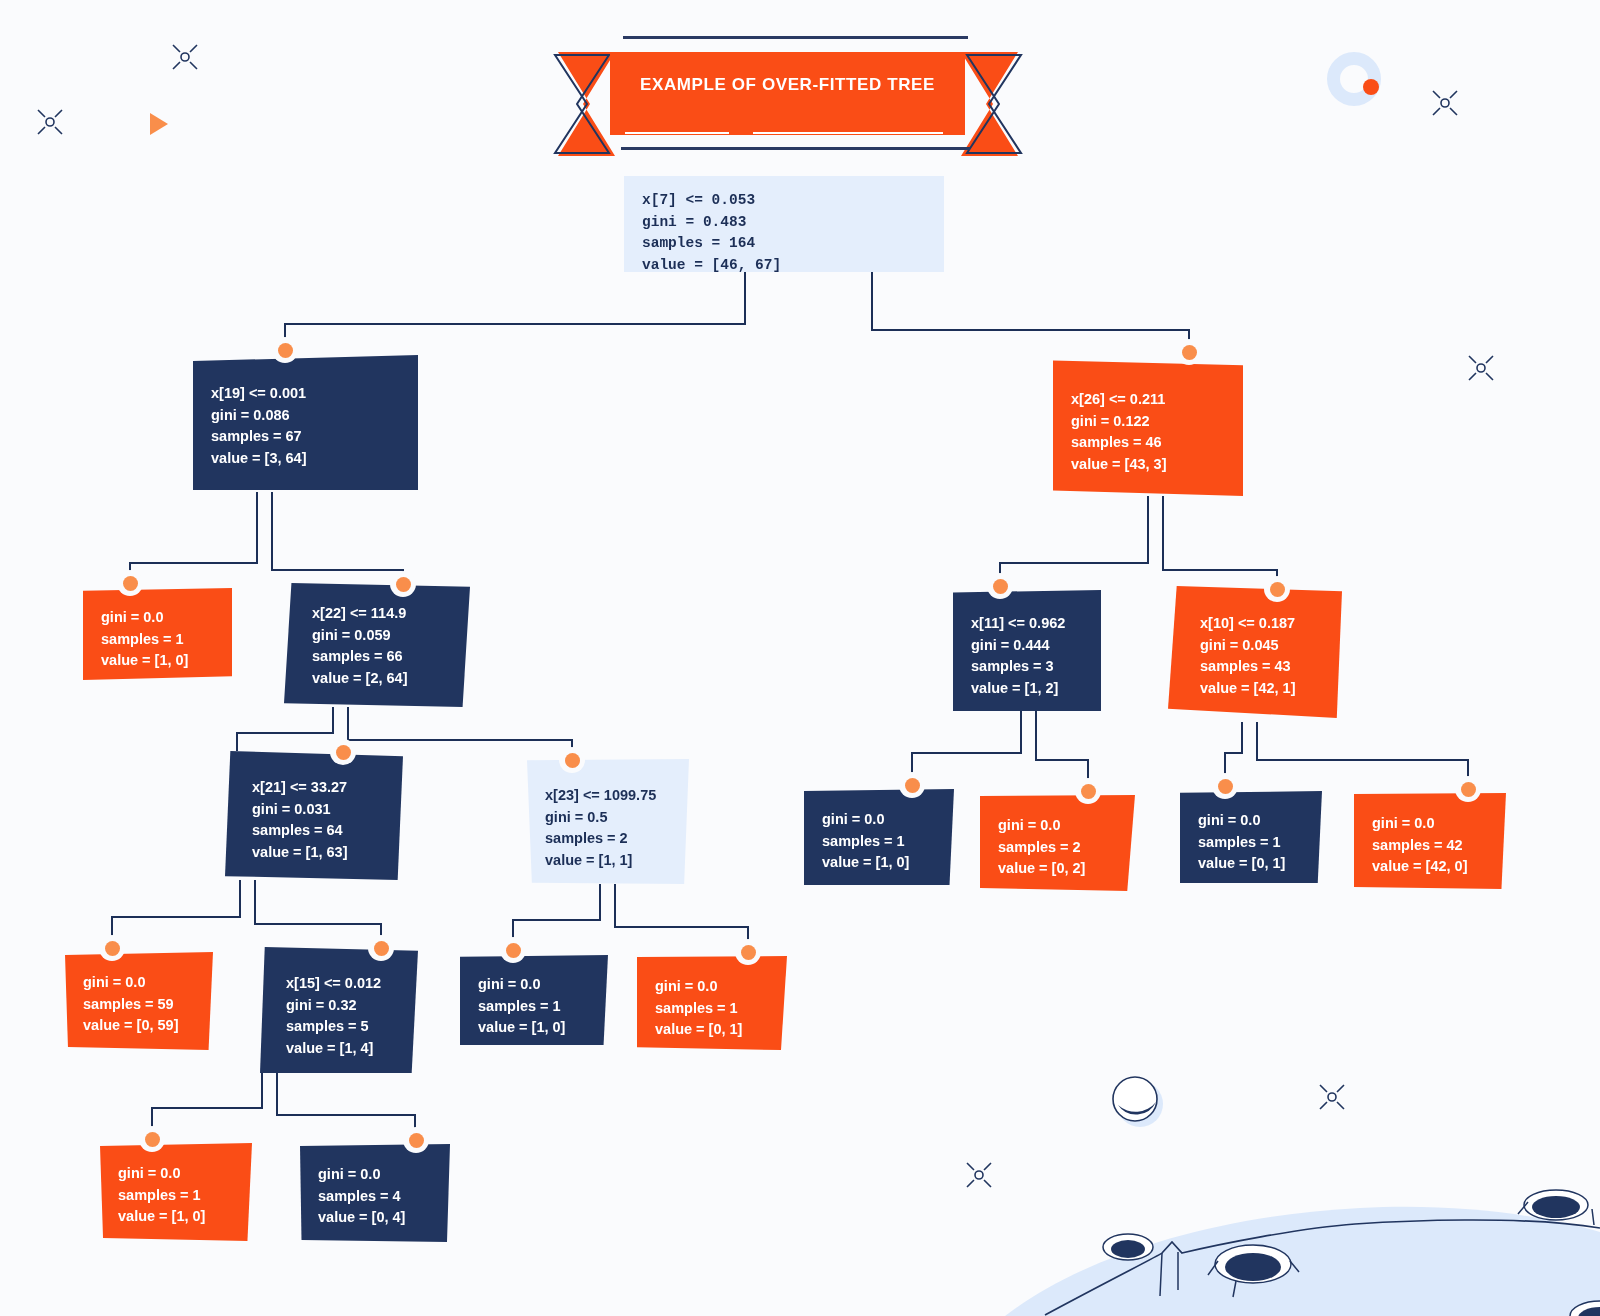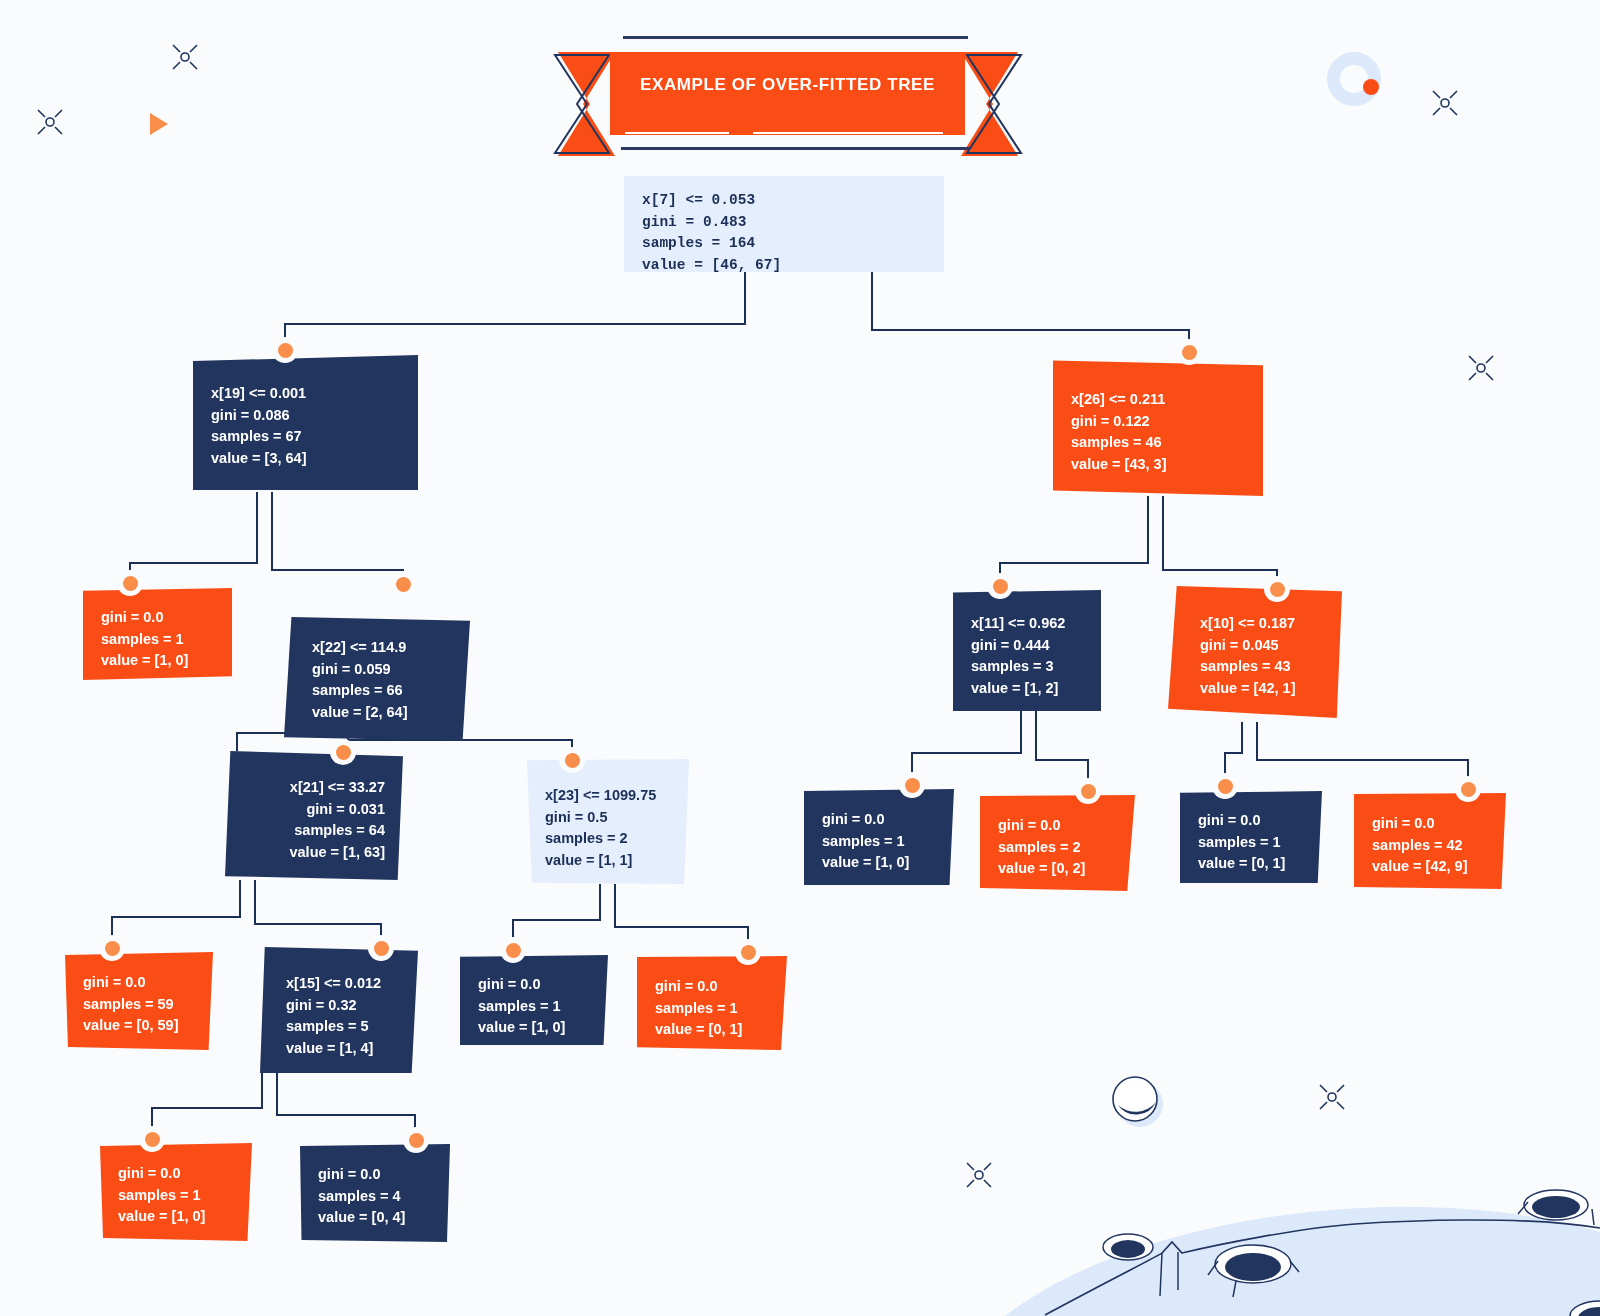--- a/index.html
+++ b/index.html
@@ -209,21 +209,21 @@
       <div class="ln">x[19] &lt;= 0.001</div>
       <div class="ln">gini = 0.086</div>
       <div class="ln">samples = 67</div>
       <div class="ln">value = [3, 64]</div>
     </div>
   </div>
   <div class="pin" style="left:272px;top:337px;">
       <i></i>
     </div>
 
-  <div class="node n-orange" style="left:1053px;top:357px;width:210px;height:139px;">
+  <div class="node n-orange" style="left:1053px;top:357px;width:190px;height:139px;">
     <div class="shape" style="clip-path:polygon(0% 2.5%,100% 6%,100% 100%,0% 96%);"></div>
     <div class="lines" style="padding-top:18px;">
       <div class="ln">x[26] &lt;= 0.211</div>
       <div class="ln">gini = 0.122</div>
       <div class="ln">samples = 46</div>
       <div class="ln">value = [43, 3]</div>
     </div>
   </div>
   <div class="pin" style="left:1176px;top:339px;">
       <i></i>
@@ -234,21 +234,21 @@
     <div class="lines" style="padding-top:5px;">
       <div class="ln">gini = 0.0</div>
       <div class="ln">samples = 1</div>
       <div class="ln">value = [1, 0]</div>
     </div>
   </div>
   <div class="pin" style="left:117px;top:570px;">
       <i></i>
     </div>
 
-  <div class="node n-navy" style="left:284px;top:617px;width:186px;height:124px;">
+  <div class="node n-navy" style="left:284px;top:583px;width:186px;height:124px;">
     <div class="shape" style="clip-path:polygon(4% 0%,100% 3%,96% 100%,0% 97%);"></div>
     <div class="lines" style="padding-top:6px;padding-left:10px;">
       <div class="ln">x[22] &lt;= 114.9</div>
       <div class="ln">gini = 0.059</div>
       <div class="ln">samples = 66</div>
       <div class="ln">value = [2, 64]</div>
     </div>
   </div>
   <div class="pin" style="left:390px;top:571px;">
       <i></i>
@@ -273,21 +273,21 @@
       <div class="ln">x[10] &lt;= 0.187</div>
       <div class="ln">gini = 0.045</div>
       <div class="ln">samples = 43</div>
       <div class="ln">value = [42, 1]</div>
     </div>
   </div>
   <div class="pin" style="left:1264px;top:576px;">
       <i></i>
     </div>
 
-  <div class="node n-navy" style="left:225px;top:751px;width:178px;height:129px;text-align:right;">
+  <div class="node n-navy" style="left:225px;top:751px;width:178px;height:129px;">
     <div class="shape" style="clip-path:polygon(3% 0%,100% 4%,97% 100%,0% 97%);"></div>
     <div class="lines" style="padding-top:12px;padding-left:9px;">
       <div class="ln">x[21] &lt;= 33.27</div>
       <div class="ln">gini = 0.031</div>
       <div class="ln">samples = 64</div>
       <div class="ln">value = [1, 63]</div>
     </div>
   </div>
   <div class="pin" style="left:330px;top:739px;">
       <i></i>
@@ -340,21 +340,21 @@
   </div>
   <div class="pin" style="left:1212px;top:773px;">
       <i></i>
     </div>
 
   <div class="node n-orange" style="left:1354px;top:793px;width:152px;height:96px;">
     <div class="shape" style="clip-path:polygon(0% 1%,100% 0%,97% 100%,0% 98%);"></div>
     <div class="lines" style="padding-top:6px;">
       <div class="ln">gini = 0.0</div>
       <div class="ln">samples = 42</div>
-      <div class="ln">value = [42, 9]</div>
+      <div class="ln">value = [42, 0]</div>
     </div>
   </div>
   <div class="pin" style="left:1455px;top:776px;">
       <i></i>
     </div>
 
   <div class="node n-orange" style="left:65px;top:952px;width:148px;height:98px;">
     <div class="shape" style="clip-path:polygon(0% 3%,100% 0%,97% 100%,2% 97%);"></div>
     <div class="lines" style="padding-top:6px;">
       <div class="ln">gini = 0.0</div>

